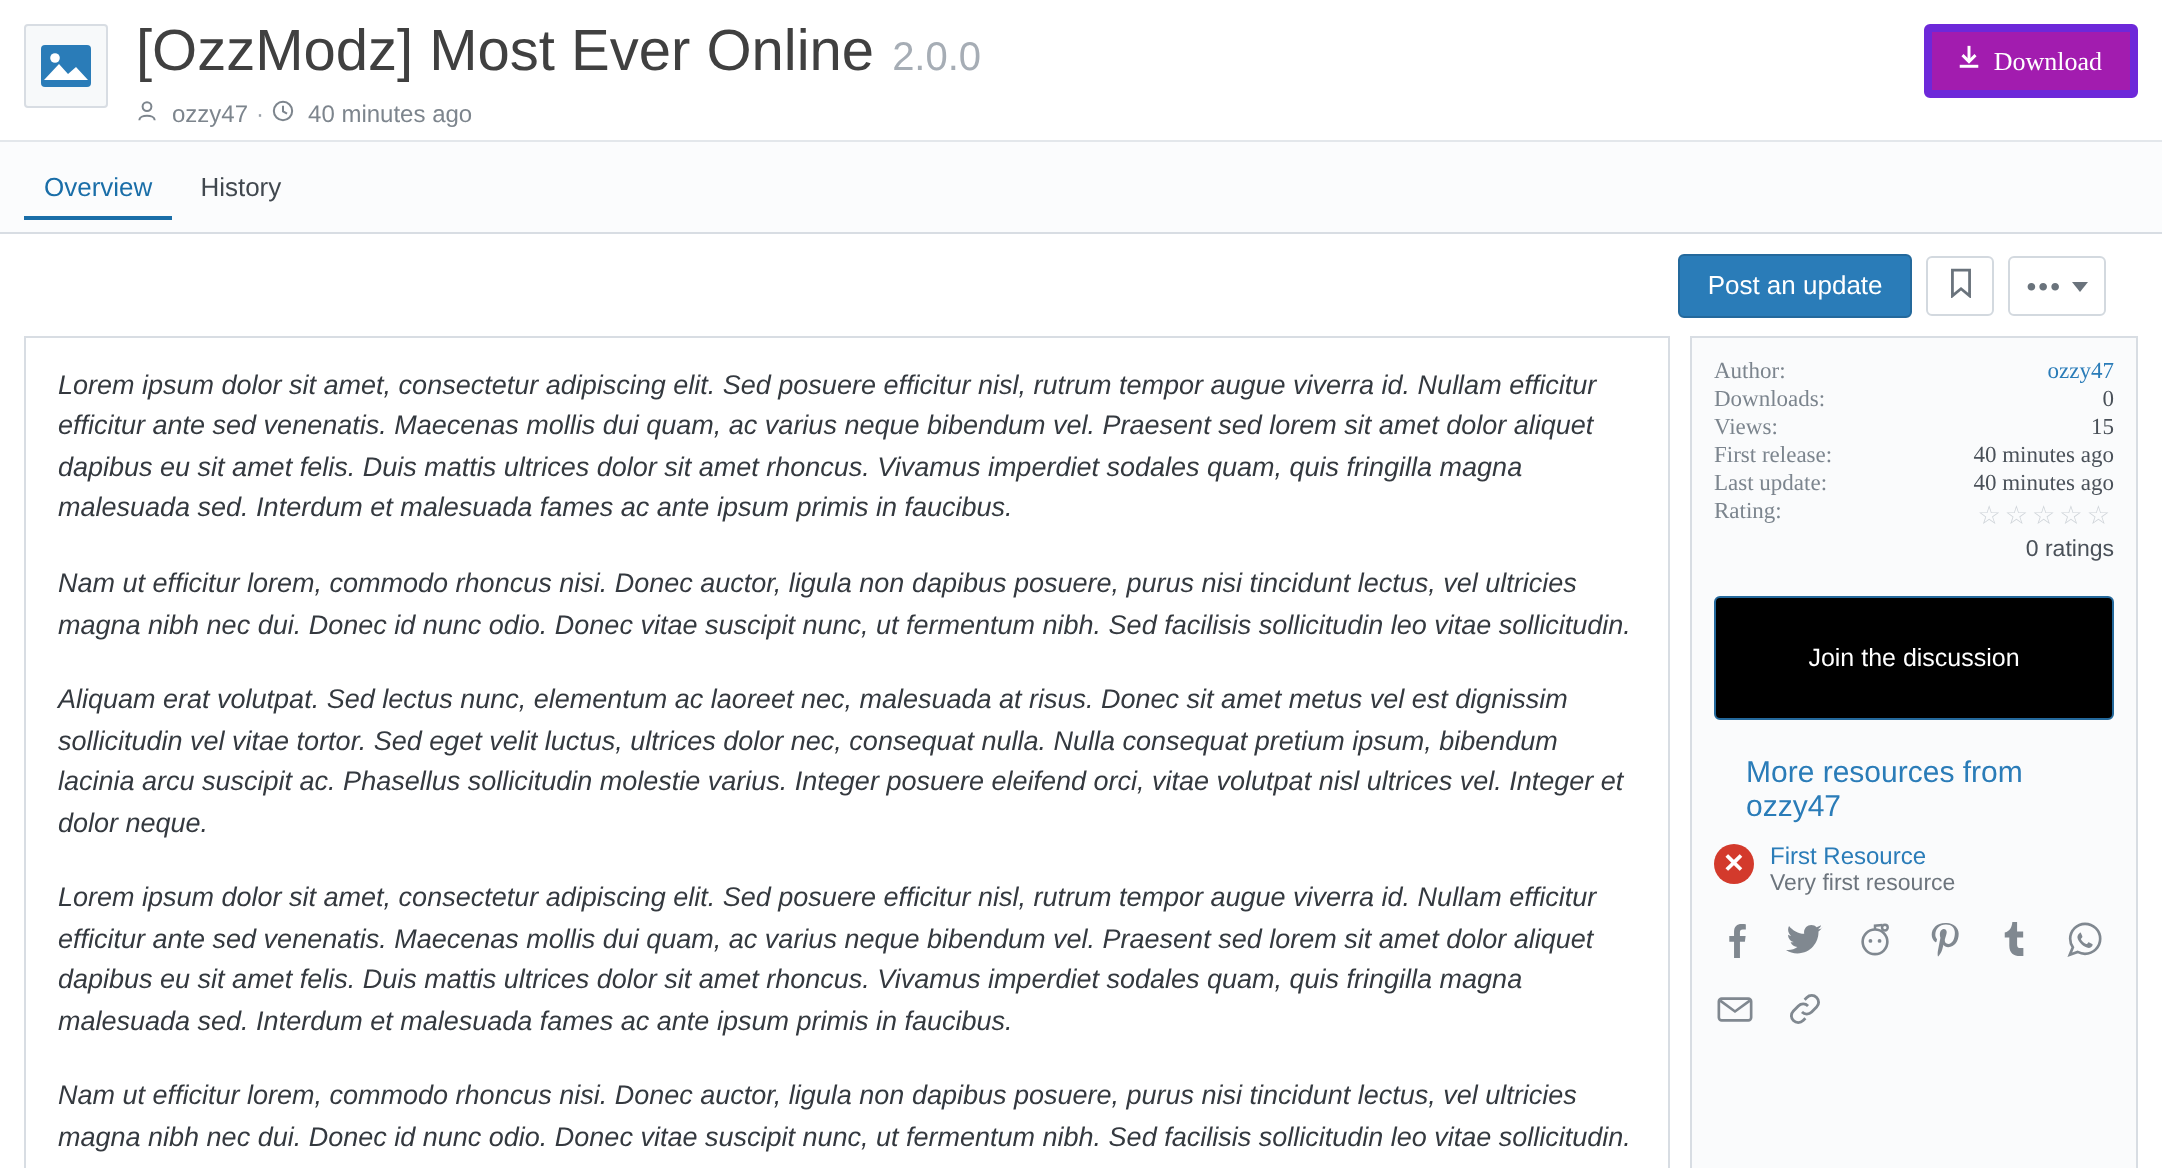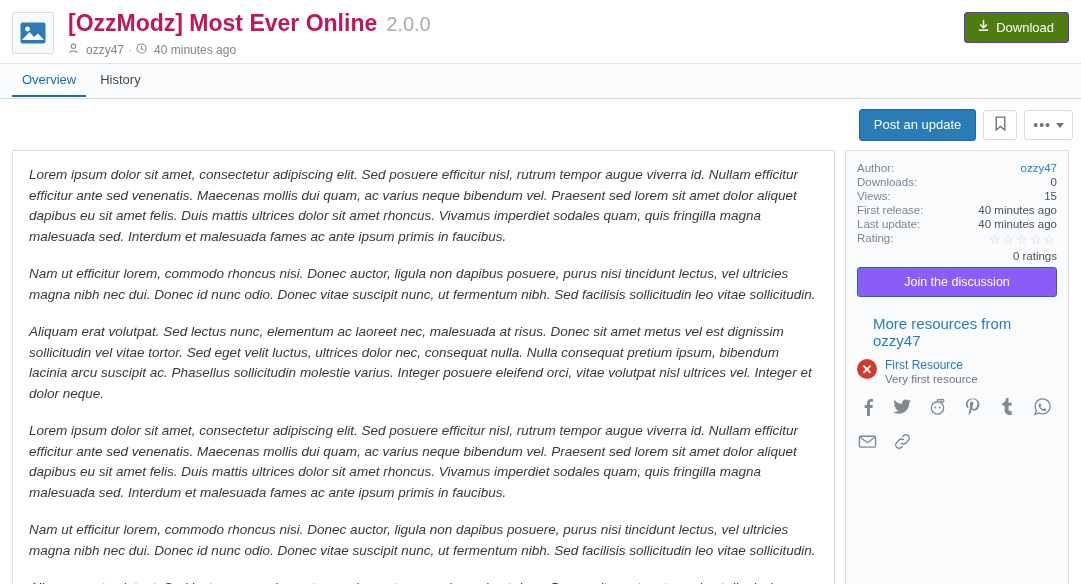--- a/index.html
+++ b/index.html
@@ -26,65 +26,66 @@
     background: #f7f9fa;
     border-radius: 2px;
     display: flex; align-items: center; justify-content: center;
     flex: 0 0 auto;
     margin-top: 2px;
   }
   .res-icon svg { display: block; }
   .header-mid { flex: 1 1 auto; padding-left: 14px; min-width: 0; }
   .title-row { display: flex; align-items: baseline; flex-wrap: wrap; }
   .res-title {
-    font-size: 23px;
-    font-weight: bold;
-    color: #be185d;
+    font-size: 29px;
+    font-weight: normal;
+    color: #404040;
     line-height: 1.15;
   }
   .res-version {
     font-size: 20px;
     color: #a6adb5;
     margin-left: 9px;
   }
   .meta-row {
     margin-top: 7px;
     font-size: 12px;
     color: #7d858d;
     display: flex;
     align-items: center;
     gap: 4px;
   }
   .meta-row a { color: #7d858d; text-decoration: none; }
   .meta-sep { color: #9aa1a9; }
   .mini-icon { display: inline-block; vertical-align: -2px; margin-right: 3px; }
   .header-right { flex: 0 0 auto; padding-top: 2px; }
   .btn-download {
-    background: #4d7c0f;
-    border: 1px solid #6d28d9;
+    background: #a21caf;
+    border: 4px solid #6d28d9;
     color: #fff;
     font-size: 13px;
     padding: 6px 14px 6px 12px;
     border-radius: 3px;
     display: inline-flex;
     align-items: center;
     gap: 6px;
     cursor: pointer;
     line-height: 1.2;
+    font-family: Liberation Serif, serif;
   }
 
   
   .tabbar {
     border-top: 1px solid #e3e7eb;
     border-bottom: 1px solid #d8dde3;
     background: #fbfcfd;
     padding: 0 12px;
     display: flex;
-    align-items: flex-start;
-    height: 36px;
+    align-items: center;
+    height: 47px;
   }
   .tab {
     font-size: 13px;
     color: #41484f;
     padding: 8px 10px 7px 10px;
     margin-right: 4px;
     cursor: pointer;
     border-bottom: 2px solid transparent;
     line-height: 1.2;
   }
@@ -92,21 +93,21 @@
     color: #1a6ea8;
     border-bottom: 2px solid #1a6ea8;
   }
 
   
   .actionbar {
     display: flex;
     justify-content: flex-end;
     align-items: center;
     gap: 7px;
-    padding: 10px 8px 9px 12px;
+    padding: 10px 28px 9px 12px;
   }
   .btn-primary {
     background: #2a7cb8;
     border: 1px solid #24699c;
     color: #fff;
     font-size: 13px;
     padding: 7px 14px;
     border-radius: 3px;
     cursor: pointer;
     line-height: 1.2;
@@ -164,44 +165,45 @@
     min-height: 440px;
   }
 
   
   .info-table { width: 100%; border-collapse: collapse; }
   .info-table td {
     font-size: 11.5px;
     color: #7c858e;
     padding: 1px 0;
     vertical-align: top;
+    font-family: Liberation Serif, serif;
   }
   .info-table td.val {
     text-align: right;
     color: #4a5159;
   }
   .info-table td.val a { color: #2a7cb8; text-decoration: none; }
   .stars { color: #cfd4d9; font-size: 13px; letter-spacing: 2px; }
   .ratings-count {
     text-align: right;
     font-size: 11.5px;
     color: #4a5159;
     margin-top: 2px;
   }
 
   .btn-join {
     display: block;
     width: 100%;
-    margin-top: 5px;
-    background: #8b5cf6;
+    margin-top: 17px;
+    background: #000000;
     border: 1px solid #24699c;
     color: #fff;
     font-size: 12.5px;
     text-align: center;
-    padding: 7px 0;
+    padding: 23px 0;
     border-radius: 3px;
     cursor: pointer;
   }
 
   .side-heading {
     color: #2a7cb8;
     font-size: 15px;
     margin: 18px 0 9px 16px;
     font-weight: normal;
   }

